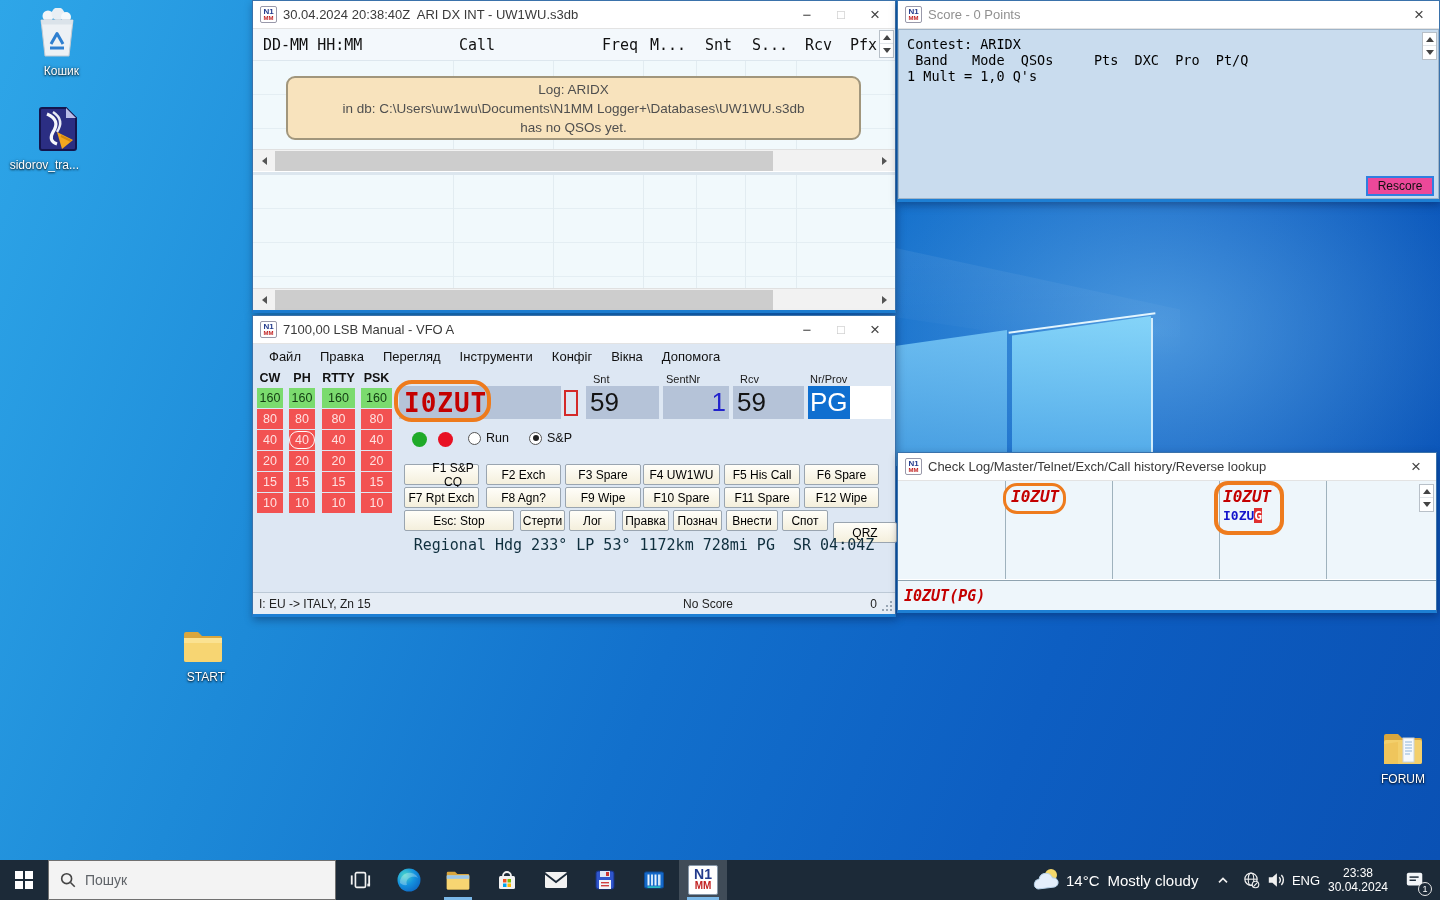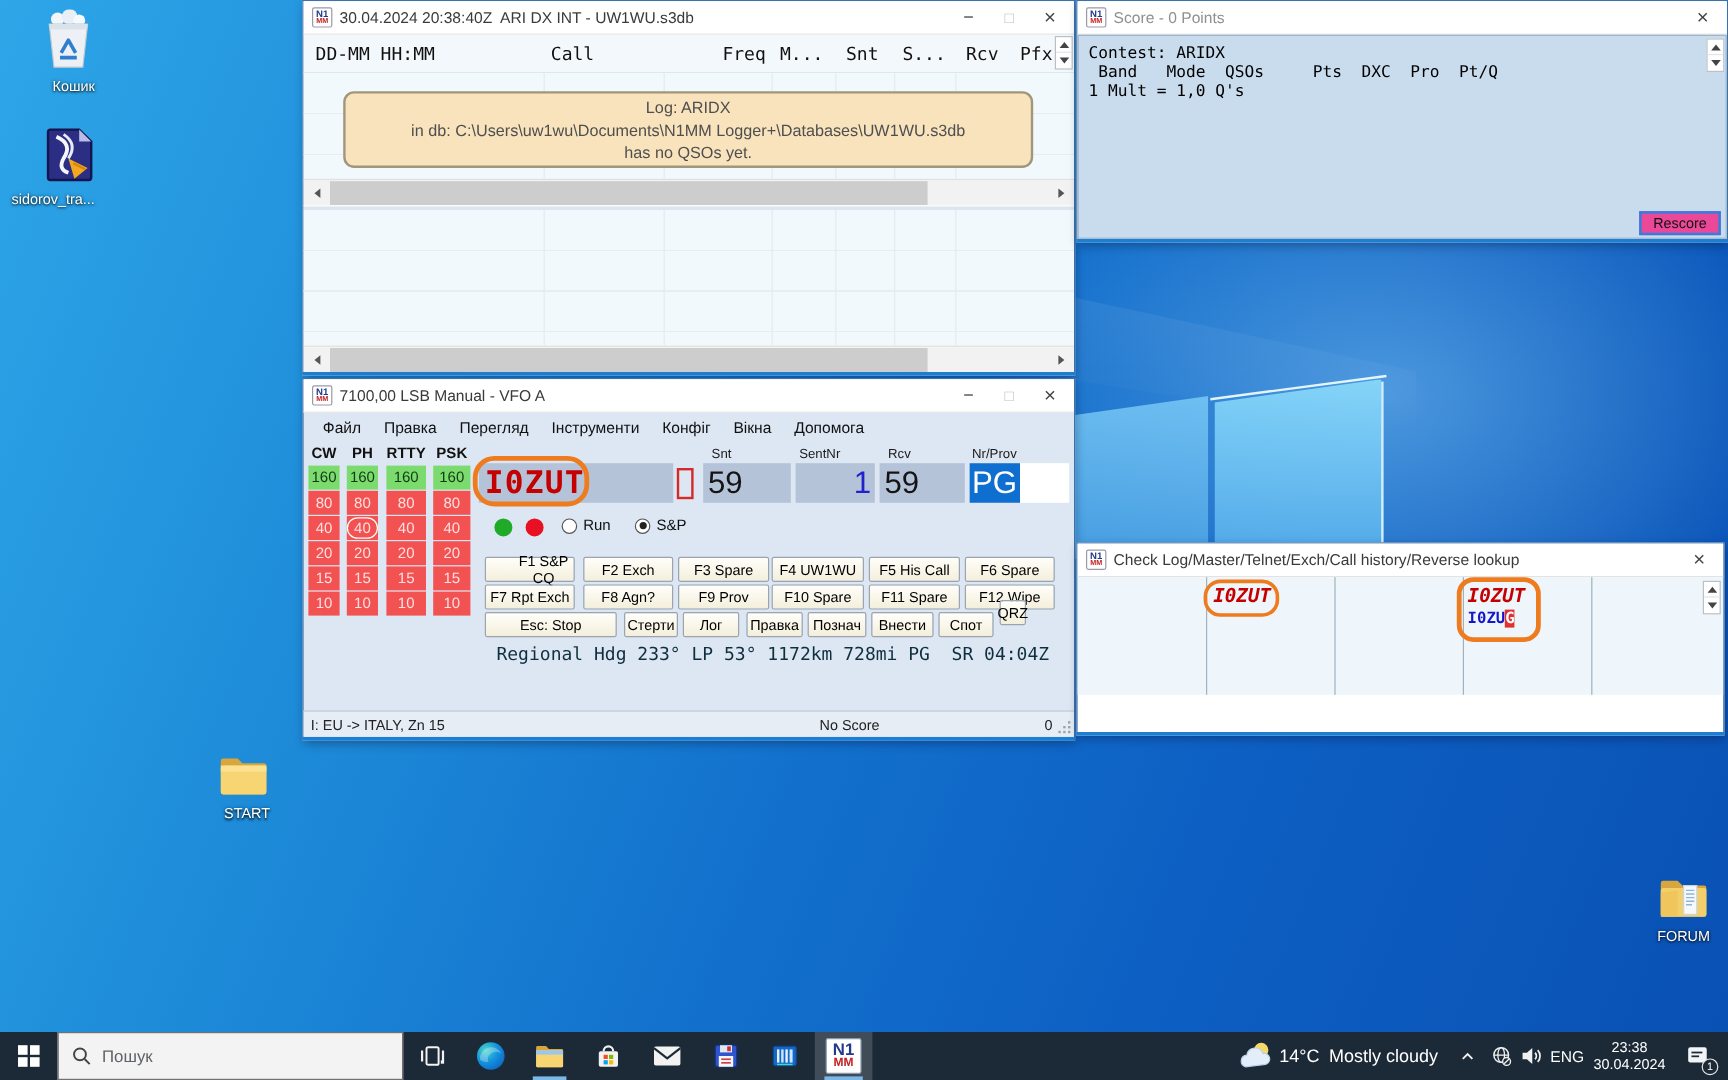--- a/index.html
+++ b/index.html
@@ -404,33 +404,33 @@
 
     <button class="fkey" style="left:151px; top:148px; width:75px;padding-left:23px;">F1 S&amp;P CQ</button>
     <button class="fkey" style="left:233px; top:148px; width:75px;">F2 Exch</button>
     <button class="fkey" style="left:312px; top:148px; width:76px;">F3 Spare</button>
     <button class="fkey" style="left:390px; top:148px; width:77px;">F4 UW1WU</button>
     <button class="fkey" style="left:471px; top:148px; width:76px;">F5 His Call</button>
     <button class="fkey" style="left:551px; top:148px; width:75px;">F6 Spare</button>
 
     <button class="fkey" style="left:151px; top:171px; width:75px;">F7 Rpt Exch</button>
     <button class="fkey" style="left:233px; top:171px; width:75px;">F8 Agn?</button>
-    <button class="fkey" style="left:312px; top:171px; width:76px;">F9 Prov</button>
+    <button class="fkey" style="left:312px; top:171px; width:76px;">F9 Wipe</button>
     <button class="fkey" style="left:390px; top:171px; width:77px;">F10 Spare</button>
     <button class="fkey" style="left:471px; top:171px; width:76px;">F11 Spare</button>
     <button class="fkey" style="left:551px; top:171px; width:75px;">F12 Wipe</button>
 
     <button class="fkey" style="left:151px; top:194px; width:110px;">Esc: Stop</button>
     <button class="fkey" style="left:267px; top:194px; width:45px;">Стерти</button>
     <button class="fkey" style="left:316px; top:194px; width:47px;">Лог</button>
     <button class="fkey" style="left:369px; top:194px; width:47px;">Правка</button>
     <button class="fkey" style="left:420px; top:194px; width:49px;">Познач</button>
     <button class="fkey" style="left:473px; top:194px; width:52px;">Внести</button>
     <button class="fkey" style="left:529px; top:194px; width:46px;">Спот</button>
-    <button class="fkey" style="left:580px; top:184px; width:22px;">QRZ</button>
+    <button class="fkey" style="left:580px; top:206px; width:64px;">QRZ</button>
 
     <div class="infoline">Regional Hdg 233° LP 53° 1172km 728mi PG  SR 04:04Z</div>
 
     <div class="statusbar">
       <span style="position:absolute; left:6px; top:4px;">I: EU -&gt; ITALY, Zn 15</span>
       <span style="position:absolute; left:430px; top:4px;">No Score</span>
       <span style="position:absolute; right:18px; top:4px;">0</span>
       <span class="grip"></span>
     </div>
   </div>
@@ -457,20 +457,23 @@
       </div>
       <div class="spin" style="right:2px; top:3px;">
         <div class="sbtn">
             <div class="tri-up"></div>
           </div>
         <div class="sbtn">
             <div class="tri-dn"></div>
           </div>
       </div>
     </div>
+    <div class="check-bottom">
+      <div class="chk-result">I0ZUT(PG)</div>
+    </div>
 
     <div class="oring" style="left:105px; top:30px; width:63px; height:31px; border-radius:14px; border-width:3.5px;"></div>
     <div class="oring" style="left:316px; top:28px; width:70px; height:54px; border-radius:14px; border-width:4px;"></div>
   </div>
 
   <div class="taskbar">
     <div class="tb-btn" style="left:0;">
       <div class="tb-start-logo">
           <span></span>
           <span></span>

